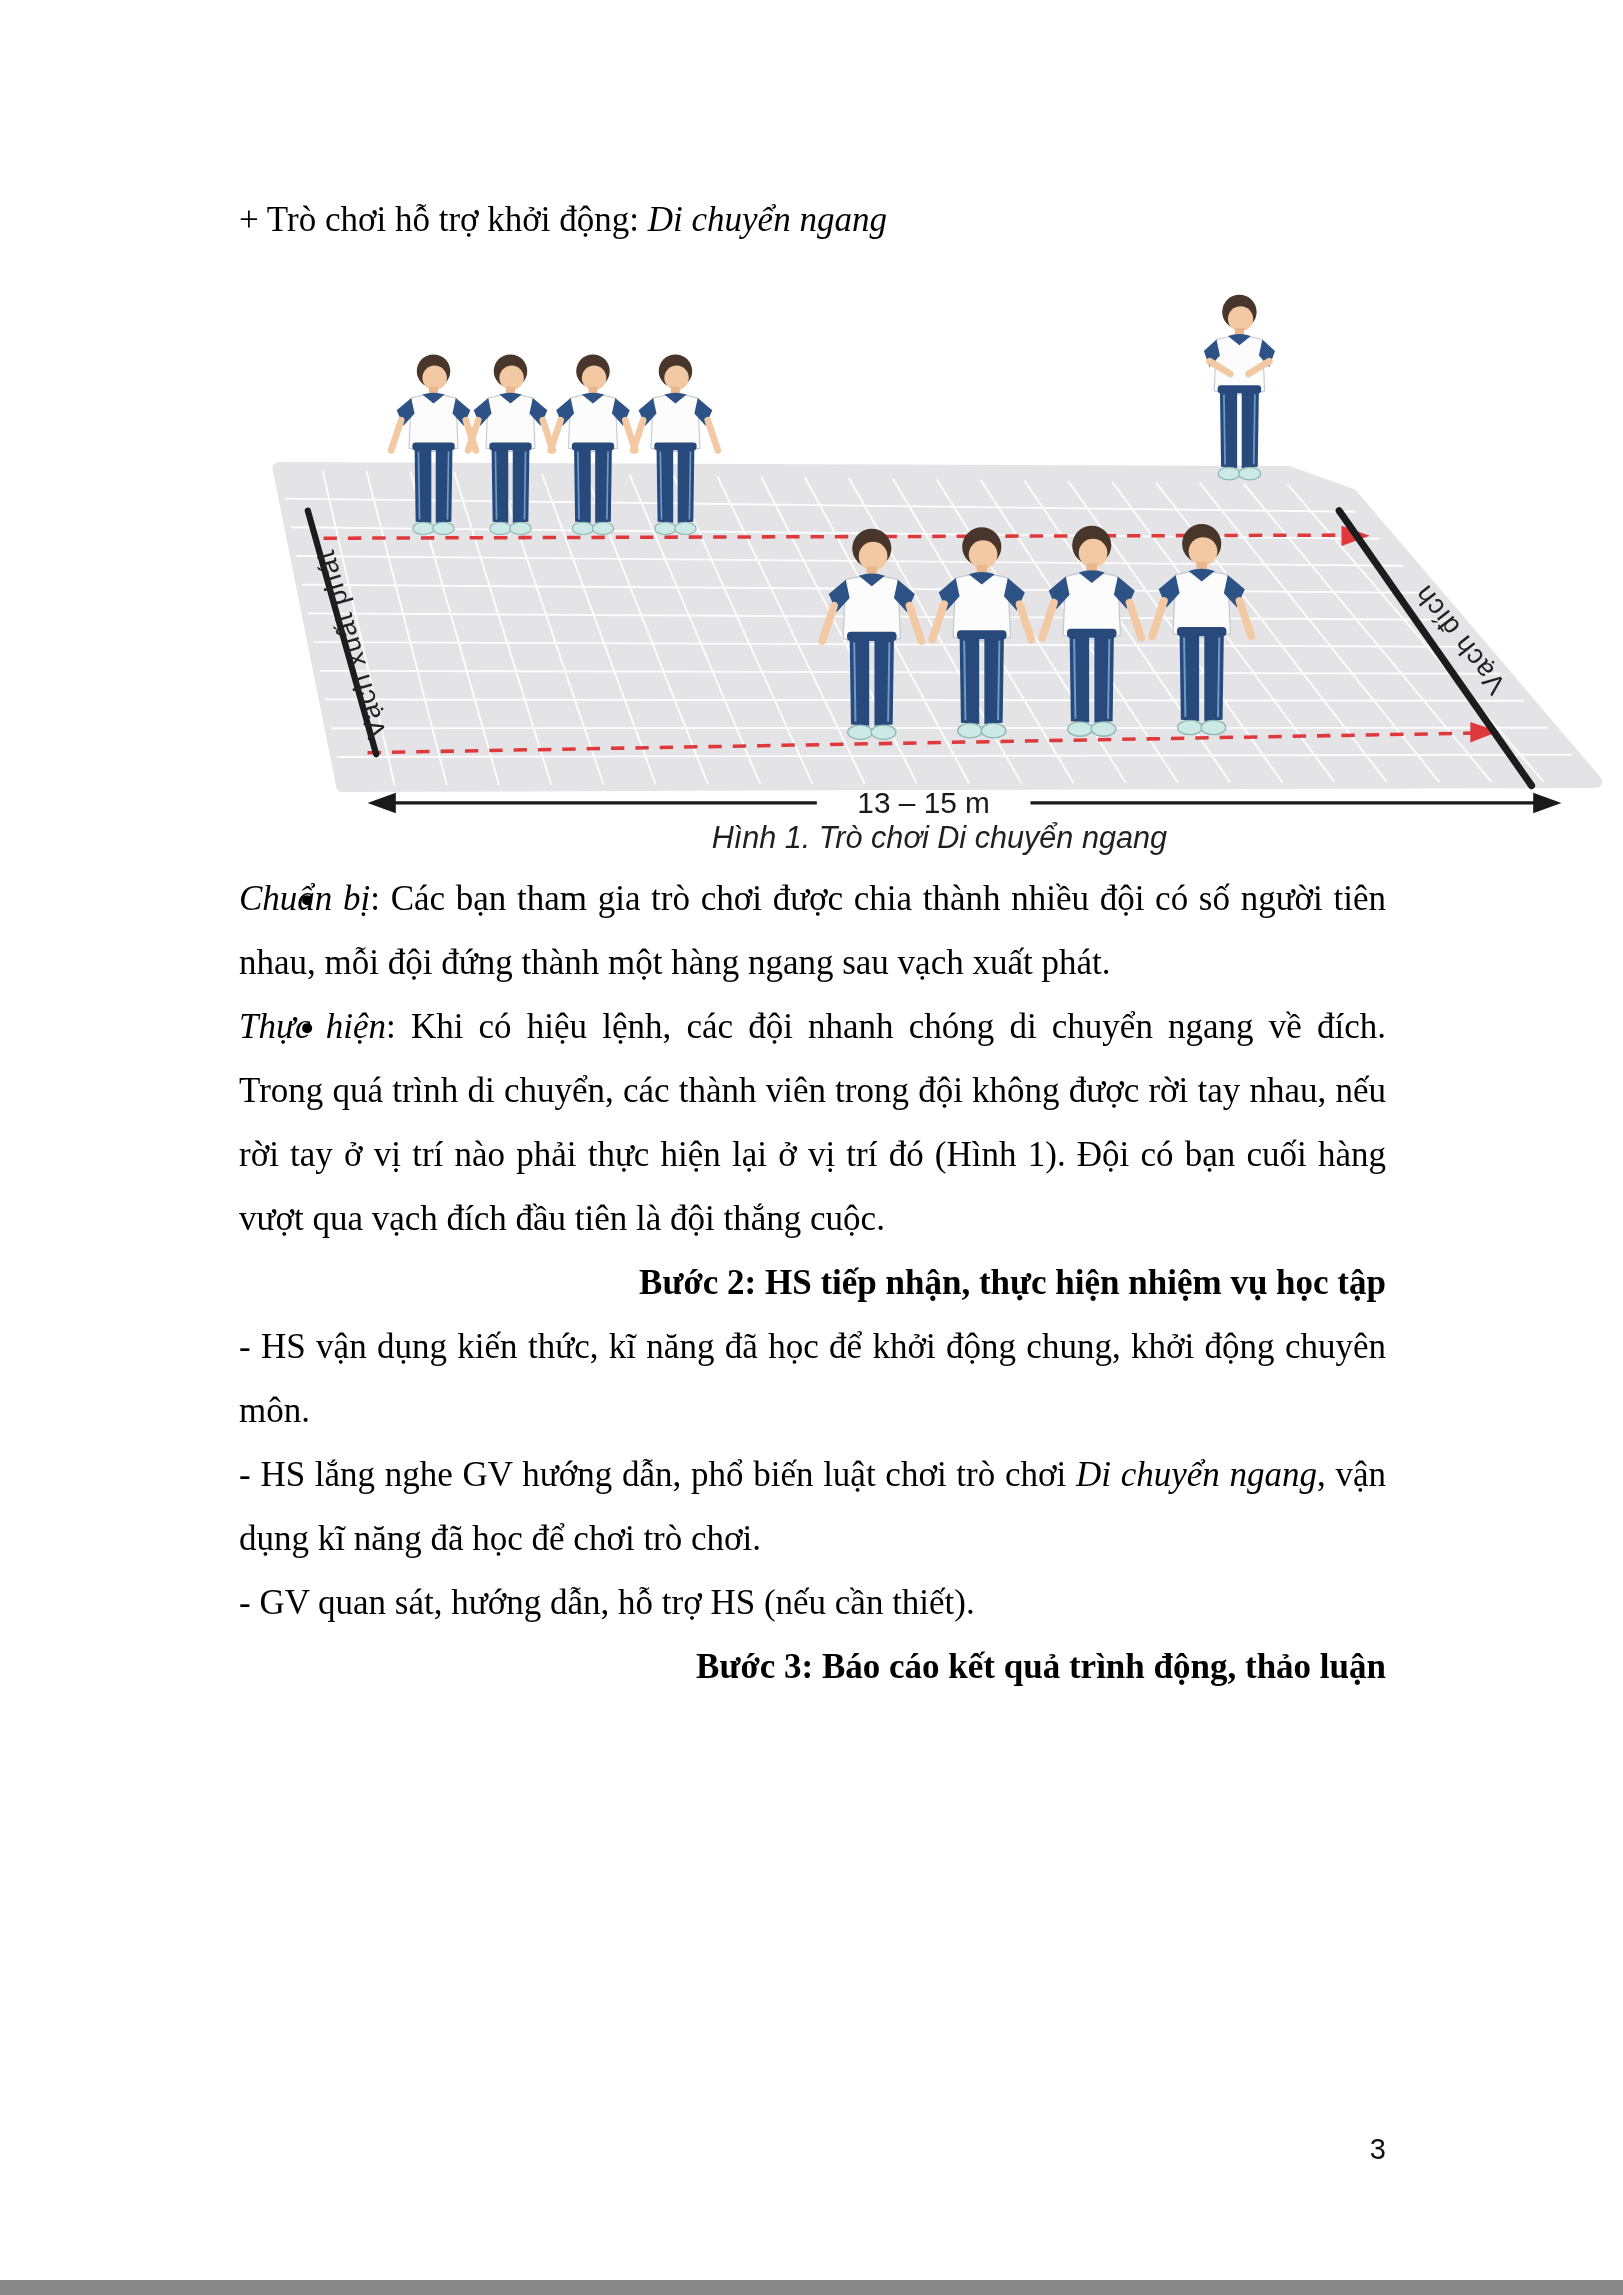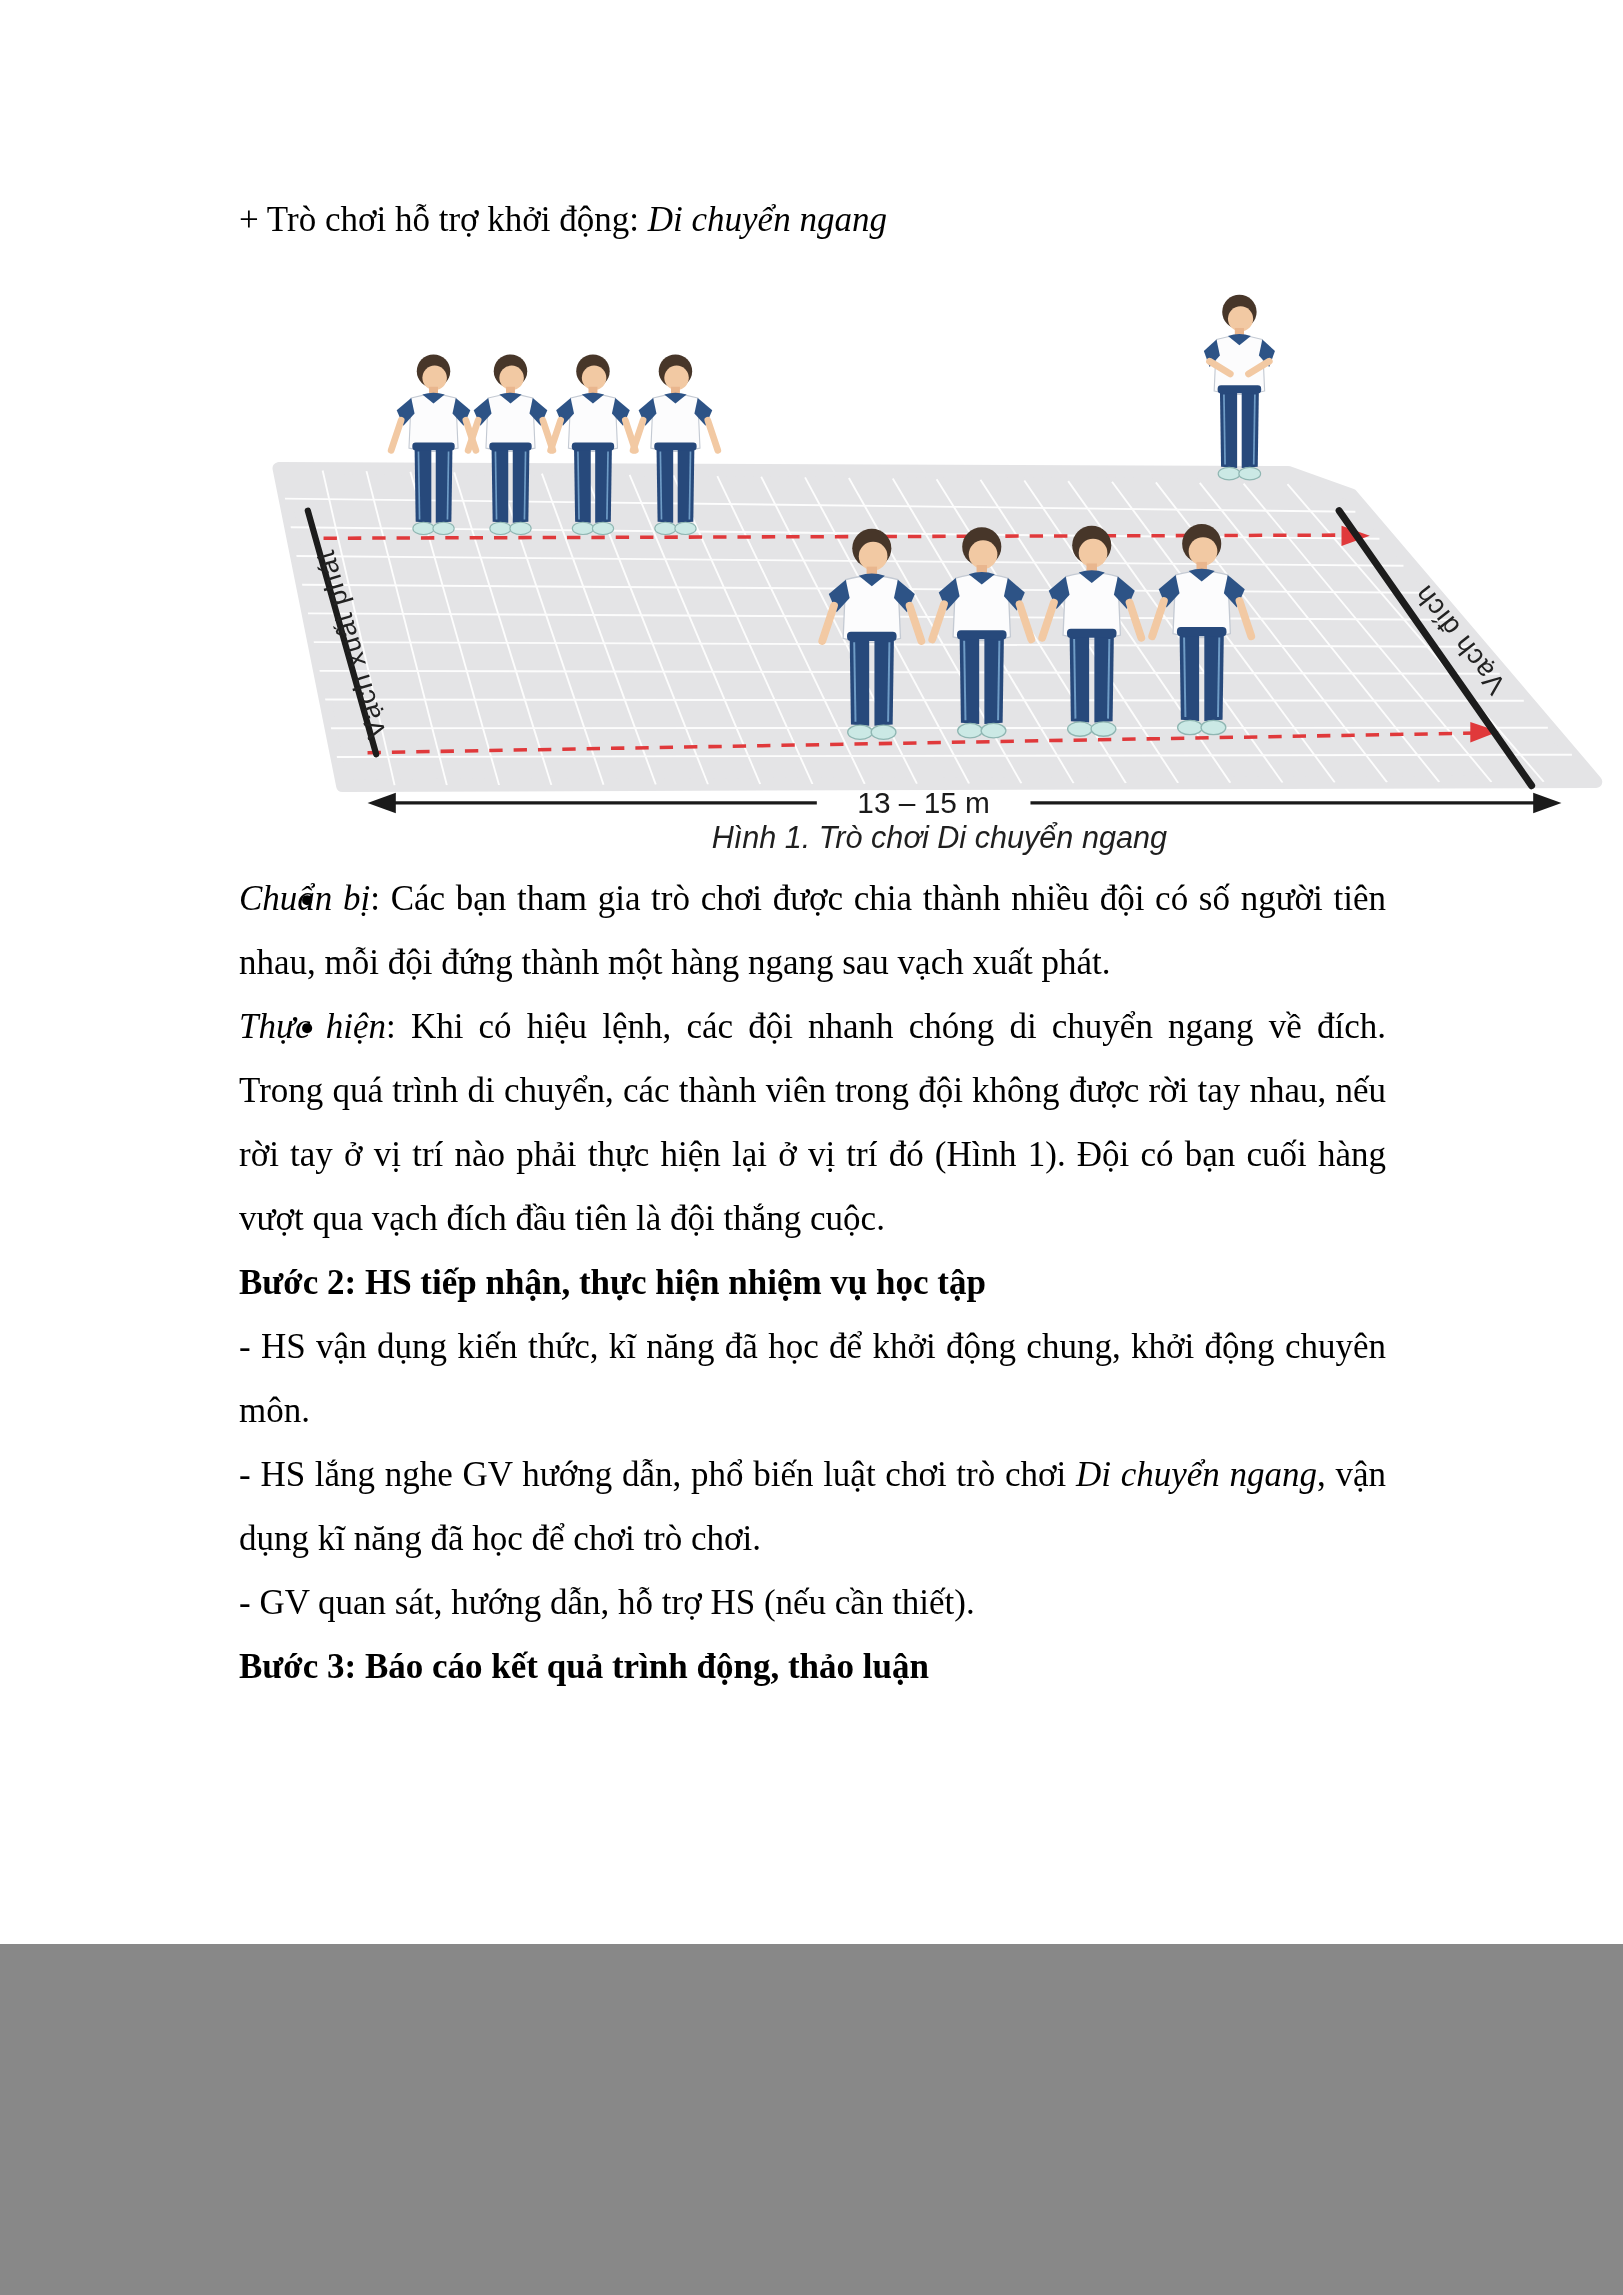--- a/index.html
+++ b/index.html
@@ -1,18 +1,18 @@
 <!DOCTYPE html>
 <html style="font-size:12.6px"><head>
 <meta charset="utf-8">
 <style>
   html,body{margin:0;padding:0;background:#888;}
   .page{
     position:relative;
-    width:1623px;height:1944px;
+    width:1623px;height:2280px;
     background:#ffffff;
     font-family:"Liberation Serif", serif;
     color:#000;
     overflow:hidden;
   }
   .intro{
     position:absolute;left:239px;top:188px;width:1178px;
     font-size:35px;line-height:64px;white-space:nowrap;
   }
   .it{font-style:italic;}
@@ -20,21 +20,21 @@
   .content{
     position:absolute;left:239px;top:867px;width:1147px;
     font-size:35px;line-height:64px;text-align:justify;
   }
   .content p{margin:0;padding:0;}
   .bullet{position:relative;padding-left:107px;}
   .bullet .marker{
     position:absolute;left:61px;top:0;
     font-size:23.6px;line-height:64px;
   }
-  .h{font-weight:bold;text-align:left;}
+  .h{font-weight:bold;text-align:right;}
   .page-number{
     position:absolute;left:239px;top:2133px;width:1147px;
     text-align:right;font-family:"Liberation Sans", sans-serif;
     font-size:29px;color:#111;
   }
   svg text{font-family:"Liberation Sans", sans-serif;}
   .figlabel{fill:#222222;}
   .caption{font-style:italic;fill:#1f1f1f;}
 </style>
 </head>

